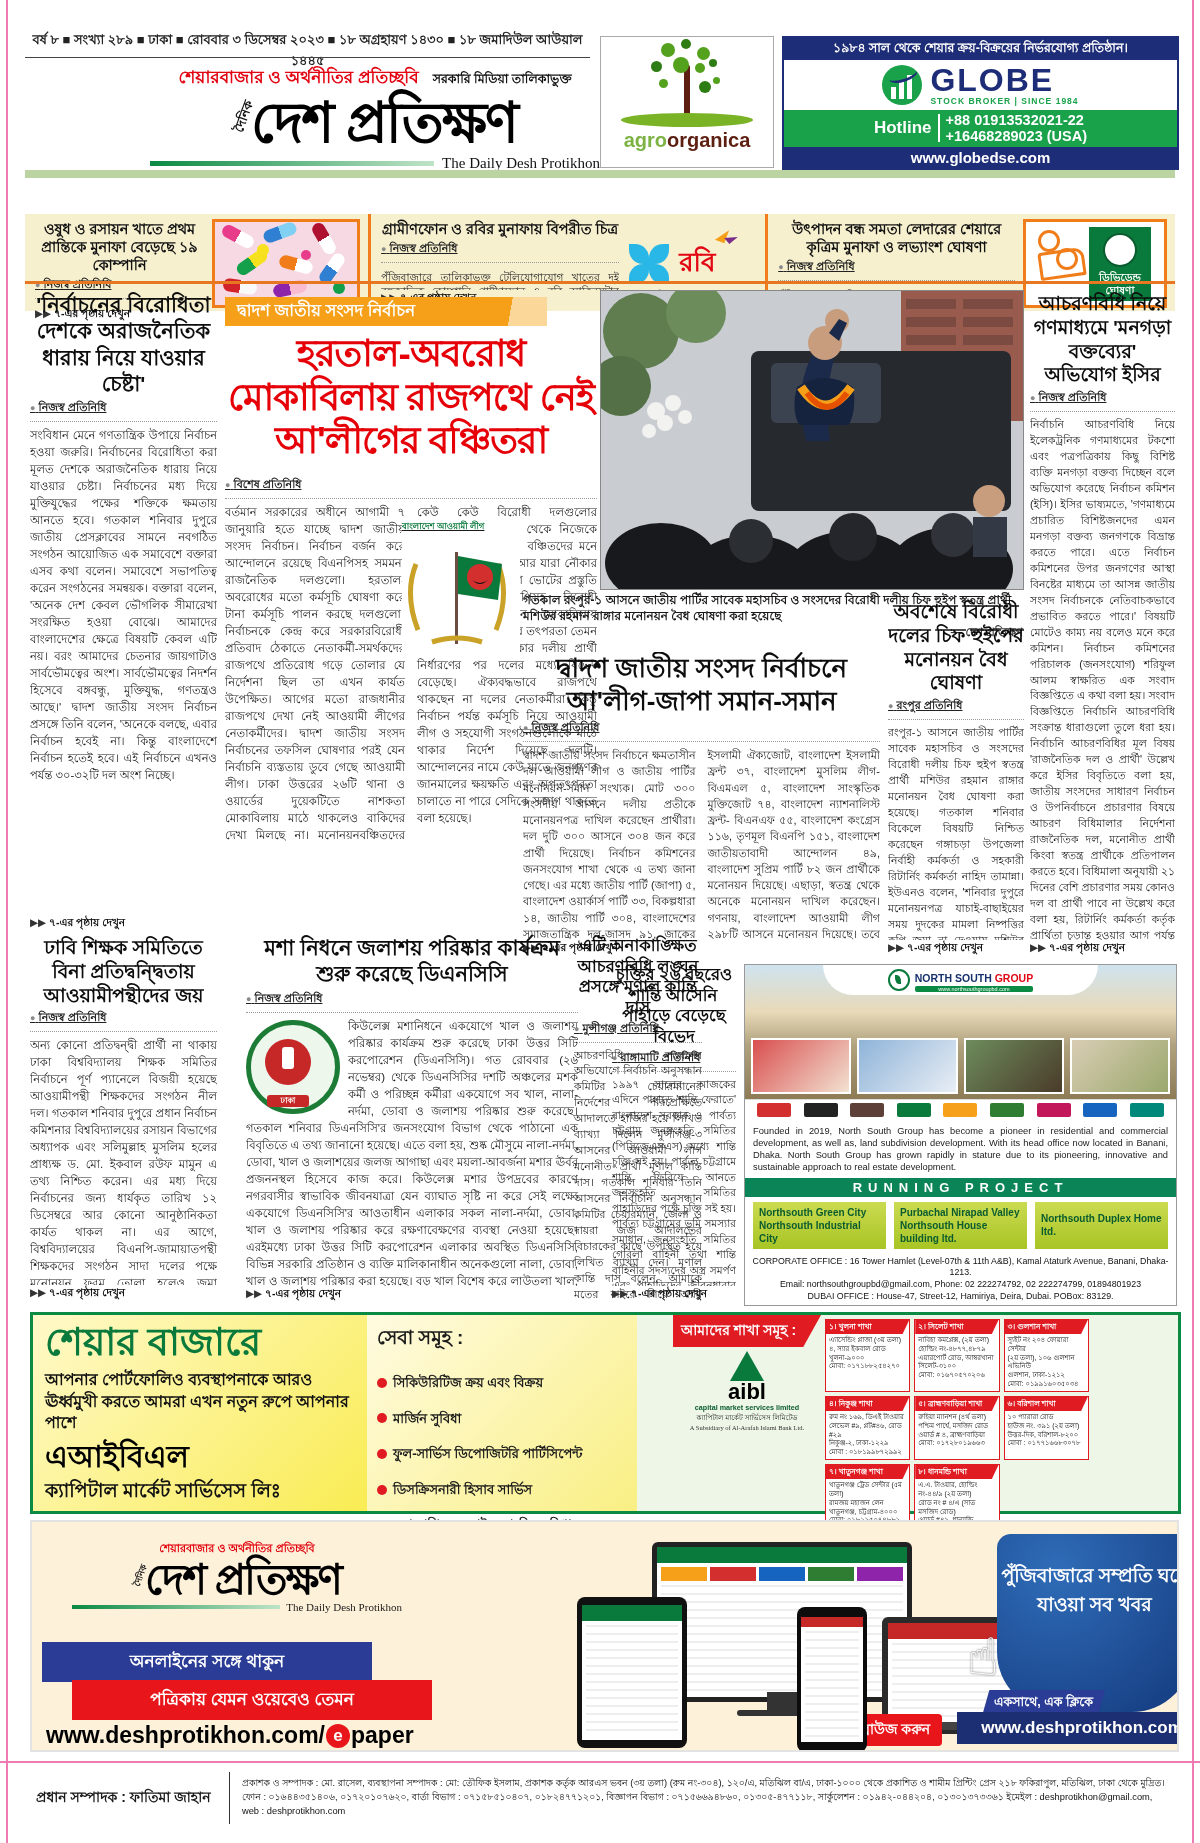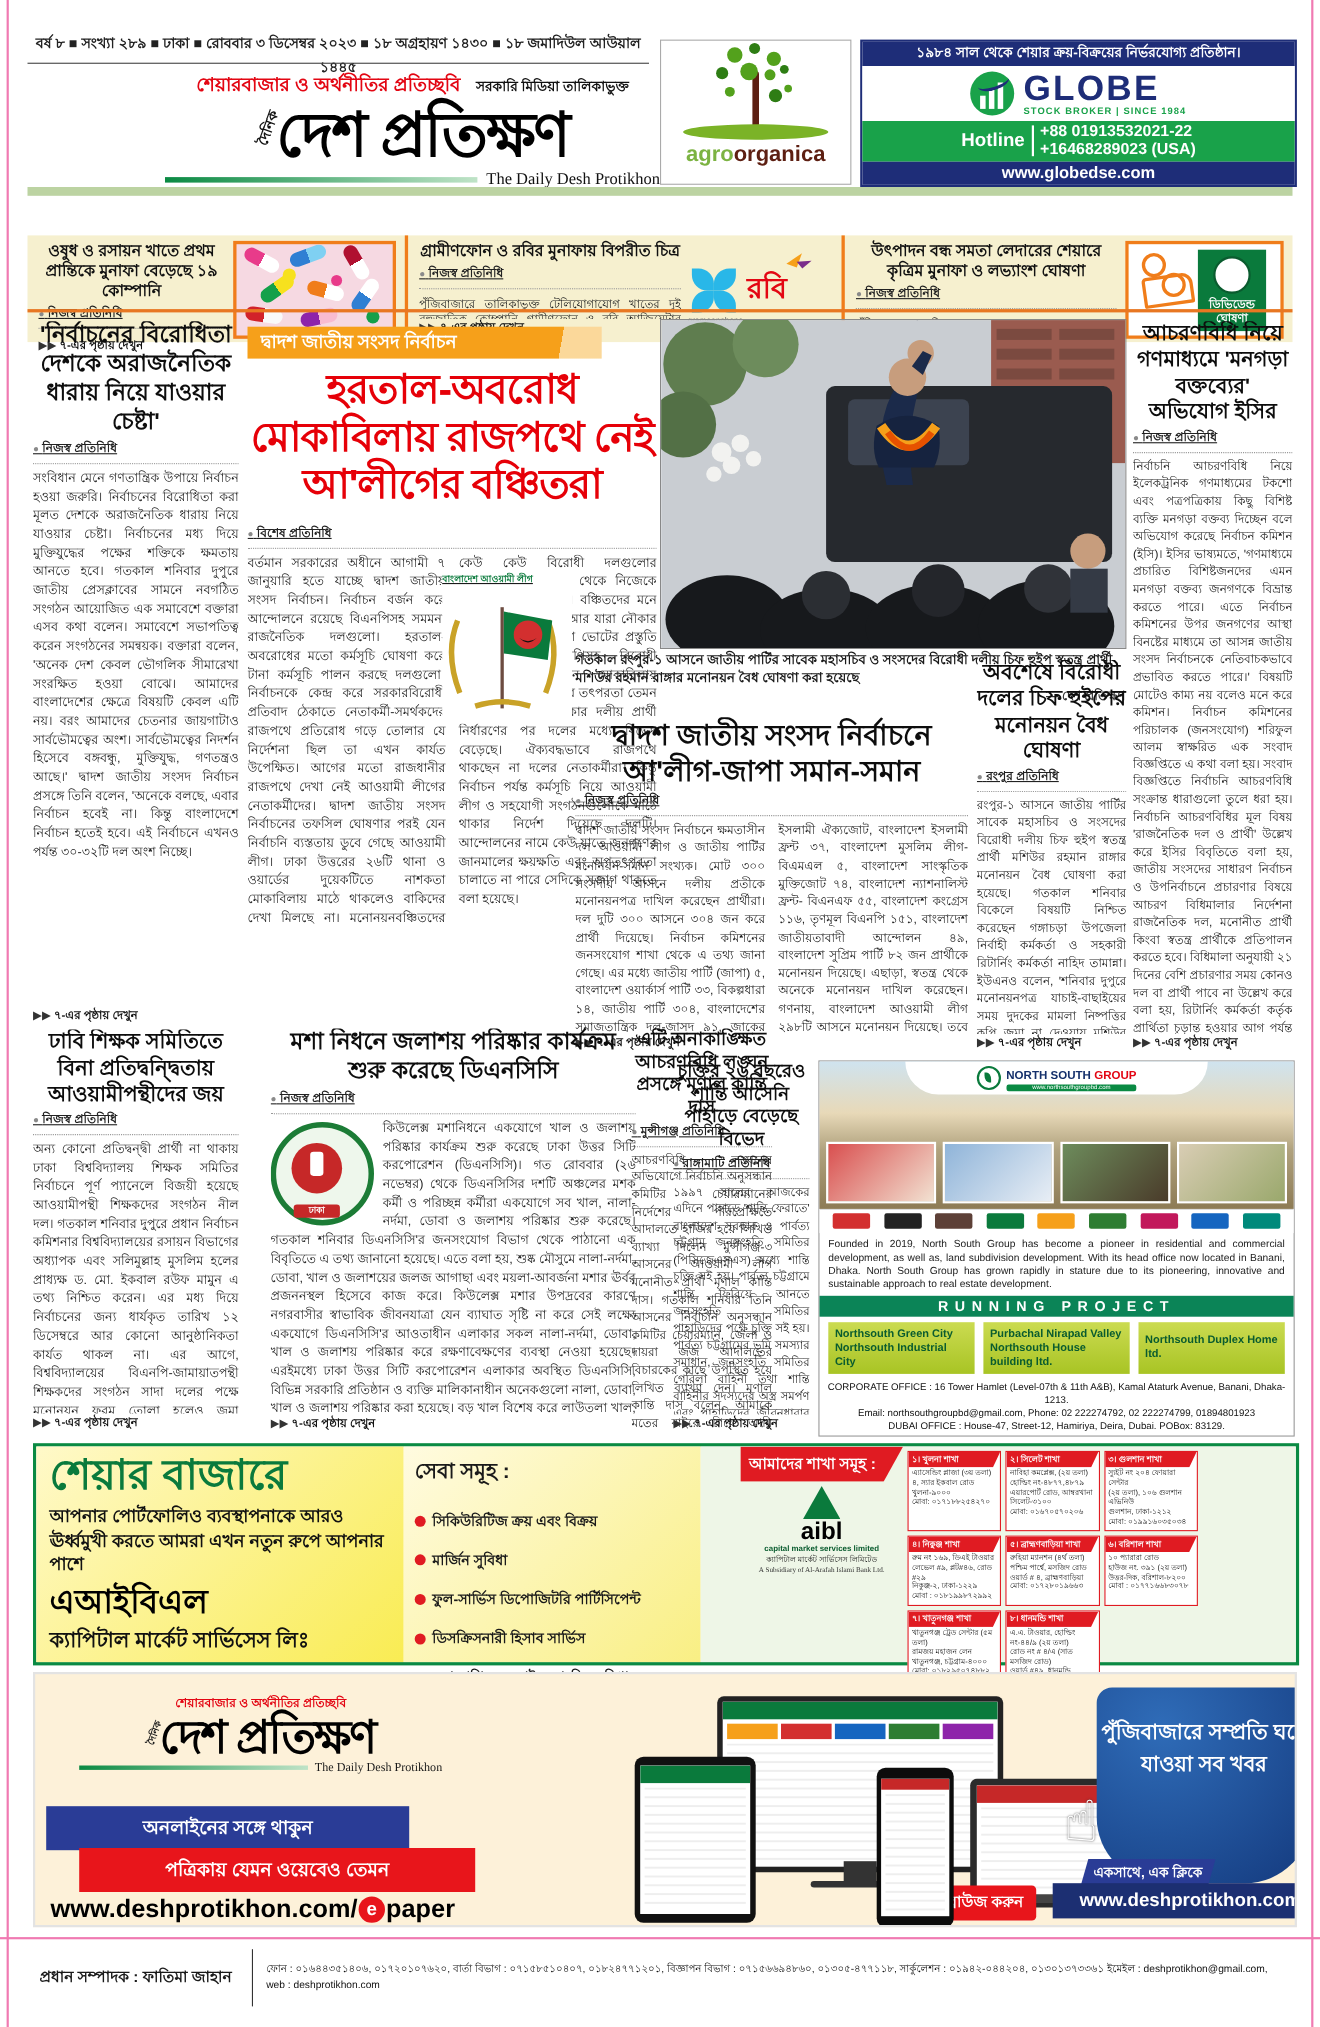--- a/index.html
+++ b/index.html
@@ -688,16 +688,17 @@
         <span>ব্রাউজ করুন</span>
       </div>
     <div class="boturl">www.deshprotikhon.com</div>
   </div>
 
   <div class="footrule"></div>
   <div class="footer">
     <div class="foot-ed">প্রধান সম্পাদক : ফাতিমা জাহান</div>
     <div class="foot-sep"></div>
     <div class="foot-info">
+      <div>প্রকাশক ও সম্পাদক : মো. রাসেল, ব্যবস্থাপনা সম্পাদক : মো: তৌফিক ইসলাম, প্রকাশক কর্তৃক আরএস ভবন (৩য় তলা) (রুম নং-৩০৪), ১২০/এ, মতিঝিল বা/এ, ঢাকা-১০০০ থেকে প্রকাশিত ও শামীম প্রিন্টিং প্রেস ২১৮ ফকিরাপুল, মতিঝিল, ঢাকা থেকে মুদ্রিত।</div>
       <div>ফোন : ০১৬৪৪৩৫১৪০৬, ০১৭২০১০৭৬২০, বার্তা বিভাগ : ০৭১৫৮৫১০৪০৭, ০১৮২৪৭৭১২০১, বিজ্ঞাপন বিভাগ : ০৭১৫৬৬৯৪৮৬০, ০১৩০৫-৪৭৭১১৮, সার্কুলেশন : ০১৯৪২-০৪৪২০৪, ০১৩০১৩৭৩৩৬১ ইমেইল : deshprotikhon@gmail.com, web : deshprotikhon.com</div>
     </div>
   </div>
 </div>
 
 </body></html>

